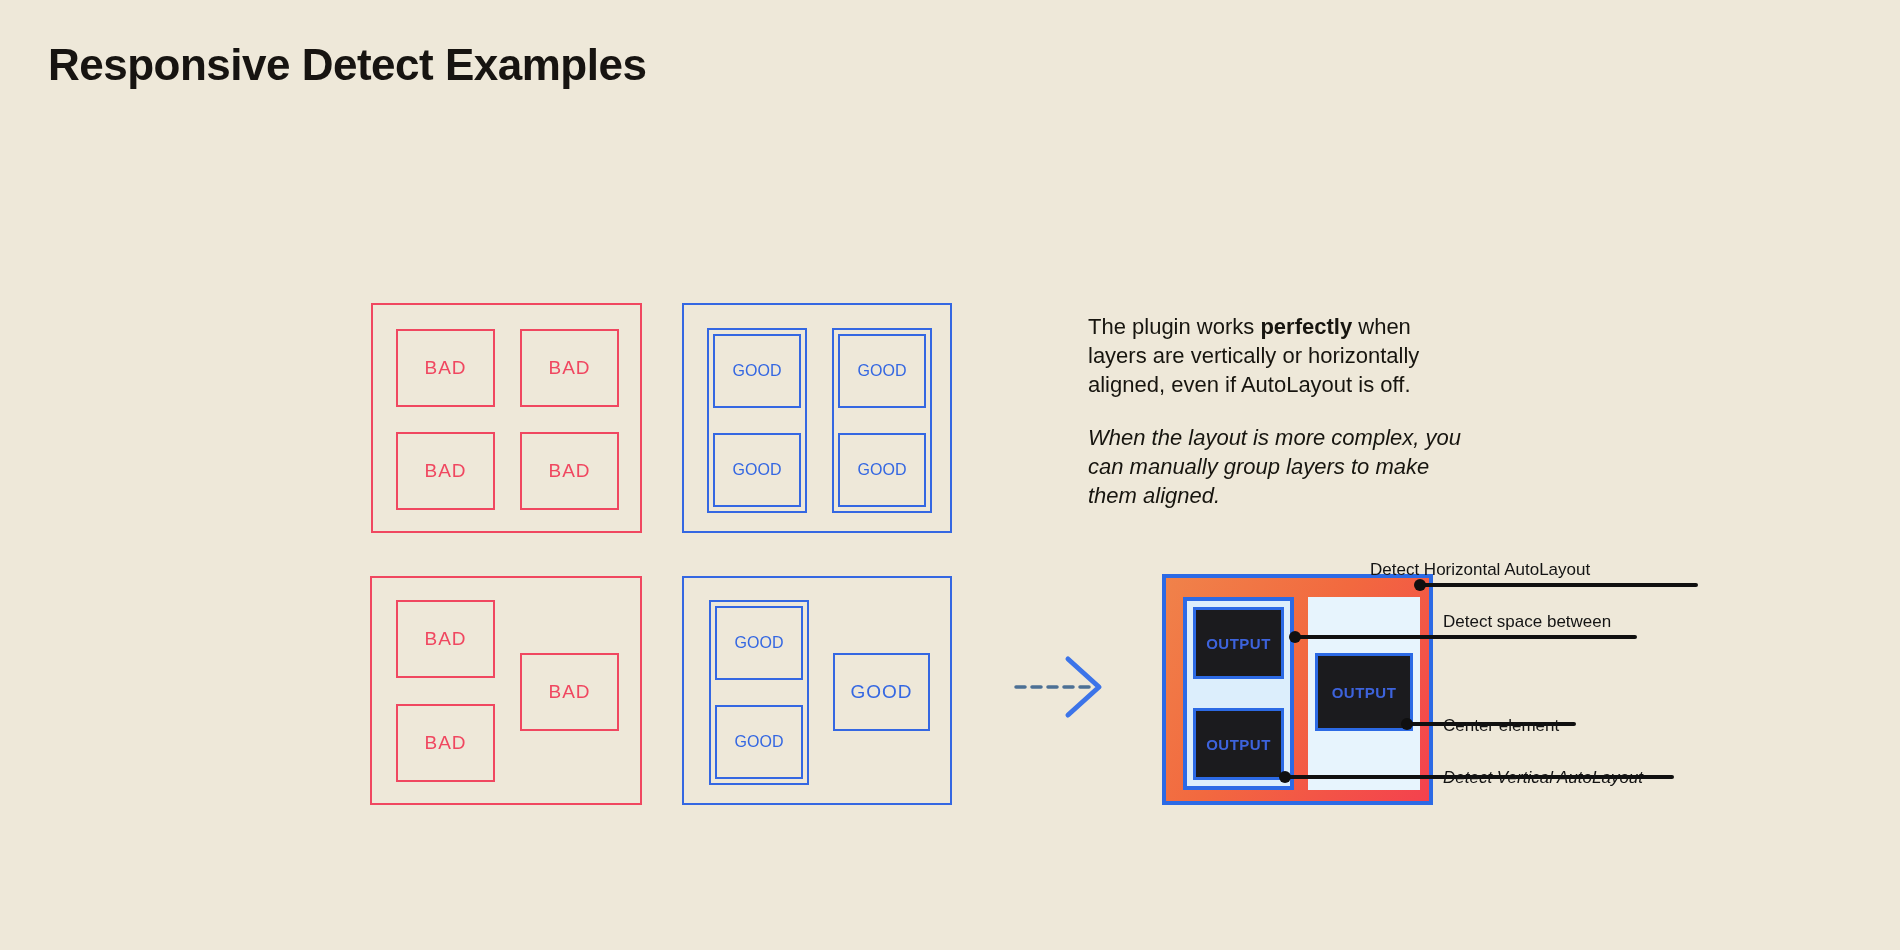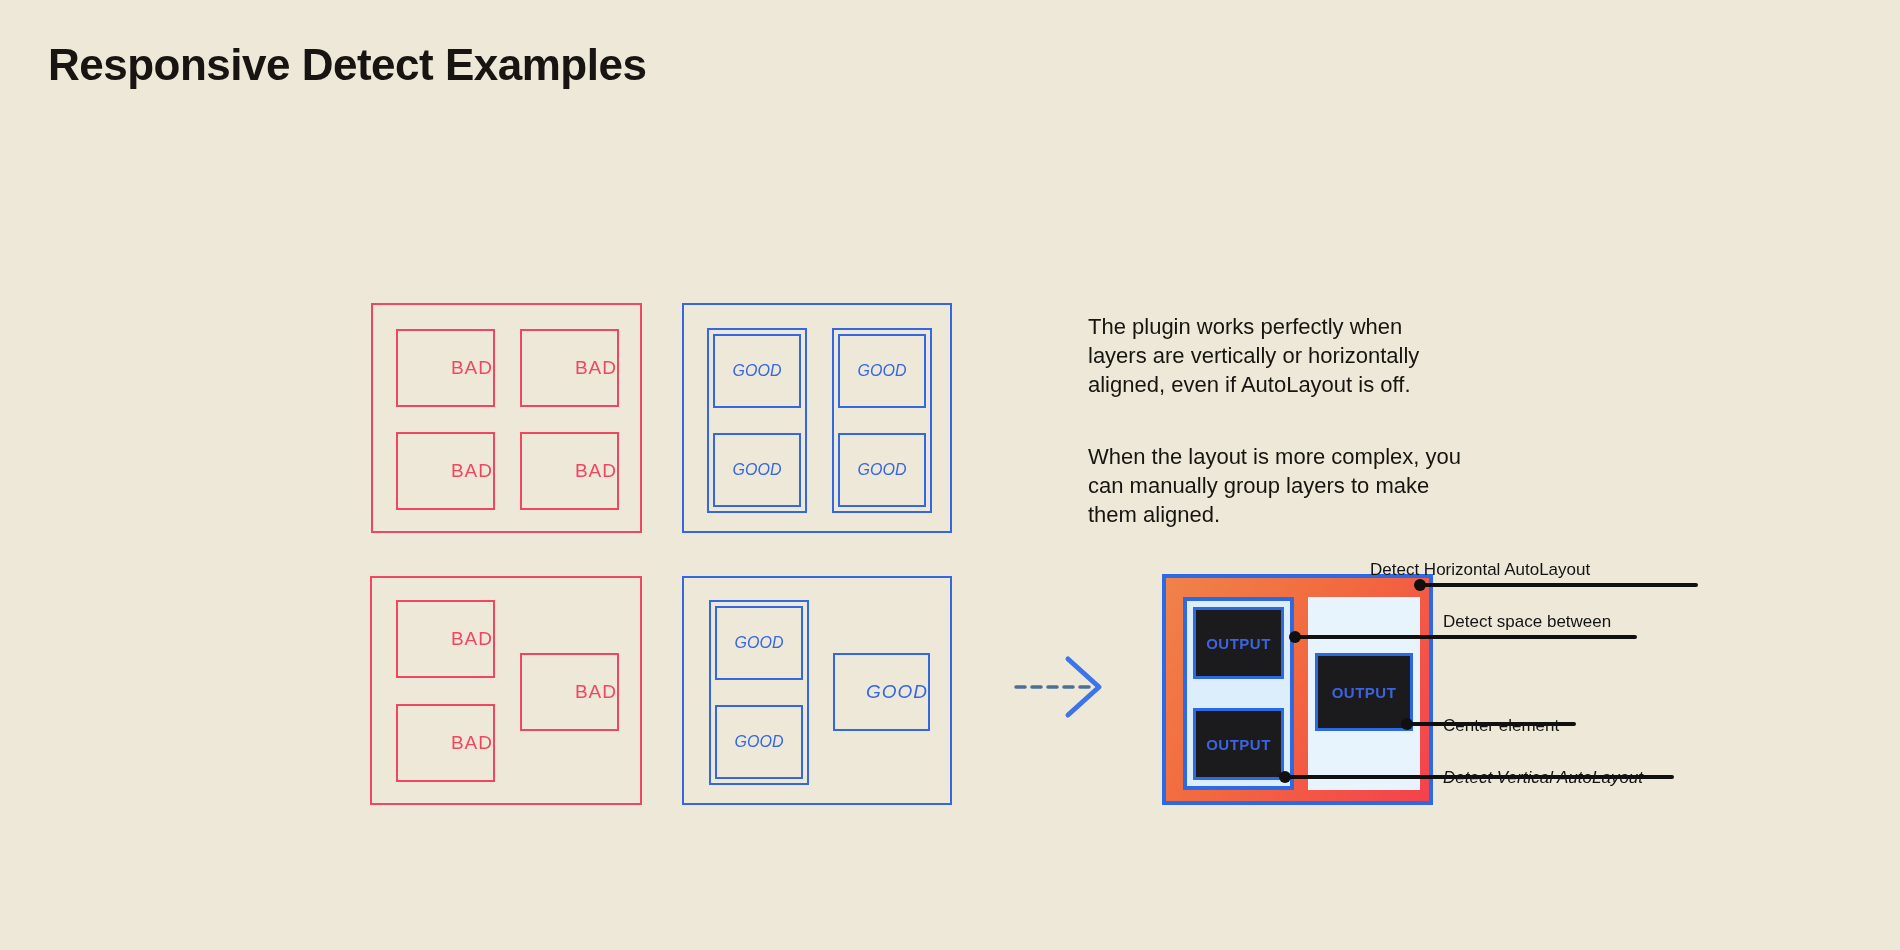--- a/index.html
+++ b/index.html
@@ -7,23 +7,23 @@
   .stage{position:relative;width:1900px;height:950px;background:#EEE8D9;overflow:hidden;}
 
   .page-title{
     position:absolute;left:48px;top:40px;margin:0;
     font-size:44px;font-weight:700;letter-spacing:-0.5px;color:#171411;
   }
 
   
   .frame{position:absolute;box-sizing:border-box;}
   .red-frame{border:2px solid #F04760;}
-  .blue-frame{border:2px solid #3467E2;font-style:italic;}
-
-  .cell{position:absolute;box-sizing:border-box;display:flex;align-items:center;justify-content:flex-end;}
+  .blue-frame{border:2px solid #3467E2;}
+
+  .cell{position:absolute;box-sizing:border-box;display:flex;align-items:center;justify-content:center;}
   .bad-box{border:2px solid #F04760;color:#F04760;}
   .good-box{border:2px solid #3467E2;color:#3467E2;}
   .cell span{font-size:19px;font-weight:500;letter-spacing:1px;}
 
   
   .c1{left:371px;top:303px;width:271px;height:230px;}
   .c1 .b1{left:23px;top:24px;width:99px;height:78px;}
   .c1 .b2{left:147px;top:24px;width:99px;height:78px;}
   .c1 .b3{left:23px;top:127px;width:99px;height:78px;}
   .c1 .b4{left:147px;top:127px;width:99px;height:78px;}
@@ -44,22 +44,22 @@
   .c3 .b3{left:148px;top:75px;width:99px;height:78px;}
 
   
   .c4{left:682px;top:576px;width:270px;height:229px;}
   .c4 .g1{left:25px;top:22px;width:100px;height:185px;}
   .c4 .single{left:149px;top:75px;width:97px;height:78px;}
 
   
   .description{position:absolute;left:1088px;top:312px;width:480px;color:#17150F;}
   .description p{margin:0;font-size:22px;line-height:29px;white-space:pre-line;}
-  .description p + p{margin-top:43px;}
-  .description b{font-weight:400;margin-top:12px;}
+  .description p + p{margin-top:24px;font-style:italic;}
+  .description b{font-weight:700;margin-top:12px;}
 
   
   .arrow-svg{position:absolute;left:1008px;top:650px;}
 
   
   .output-frame{
     position:absolute;left:1162px;top:574px;width:271px;height:231px;box-sizing:border-box;
     border:4px solid #2C6AE5;
     background:linear-gradient(125deg,#F0824A 0%,#F2693F 45%,#F4414E 100%);
   }

